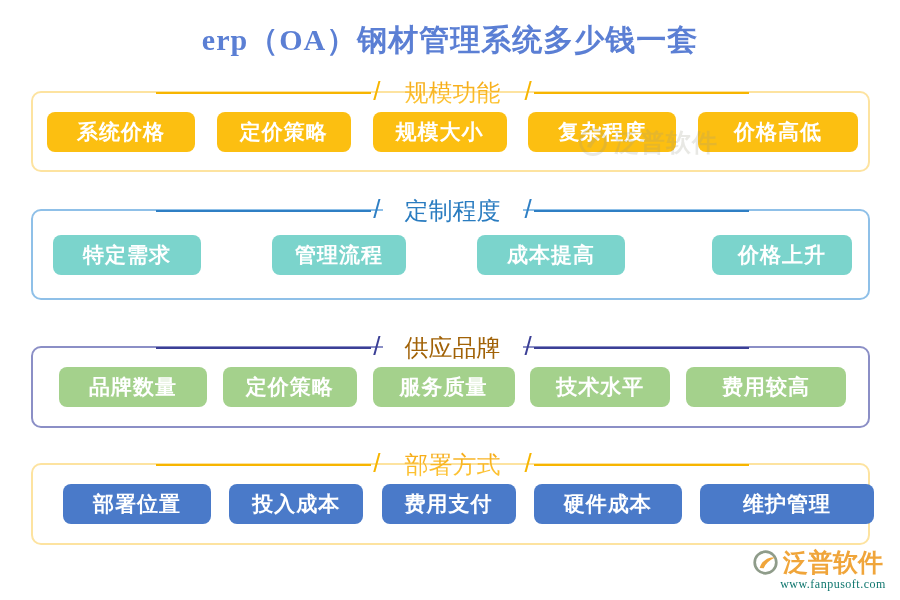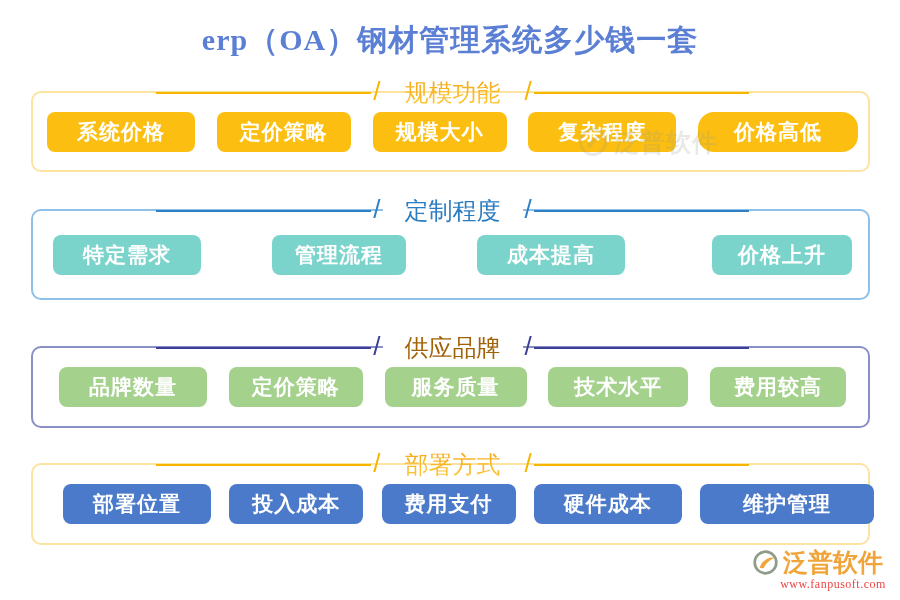--- a/index.html
+++ b/index.html
@@ -171,33 +171,33 @@
     background-clip: text;
     -webkit-text-fill-color: transparent;
   }
   #section-4 .chip { background: #4a7ac9; }
   #section-4 .chip-row { padding: 0 14px; margin-left: 16px; }
 
   #section-1 .chip:nth-child(1){ width:148px; }
   #section-1 .chip:nth-child(2){ width:134px; }
   #section-1 .chip:nth-child(3){ width:134px; }
   #section-1 .chip:nth-child(4){ width:148px; }
-  #section-1 .chip:nth-child(5){ width:160px;border-radius:16px; }
+  #section-1 .chip:nth-child(5){ width:160px; }
 
   #section-2 .chip:nth-child(1){ width:148px; }
   #section-2 .chip:nth-child(2){ width:134px; }
   #section-2 .chip:nth-child(3){ width:148px; }
   #section-2 .chip:nth-child(4){ width:140px;margin-left:16px; }
   #section-2 .chip:nth-child(5){ width:132px; }
 
   #section-3 .chip:nth-child(1){ width:148px; }
   #section-3 .chip:nth-child(2){ width:134px; }
   #section-3 .chip:nth-child(3){ width:142px; }
   #section-3 .chip:nth-child(4){ width:140px; }
-  #section-3 .chip:nth-child(5){ width:136px; }
+  #section-3 .chip:nth-child(5){ width:160px; }
 
   #section-4 .chip:nth-child(1){ width:148px; }
   #section-4 .chip:nth-child(2){ width:134px; }
   #section-4 .chip:nth-child(3){ width:134px; }
   #section-4 .chip:nth-child(4){ width:148px; }
   #section-4 .chip:nth-child(5){ width:174px; }
 
   
   .watermark {
     position: absolute;
@@ -240,21 +240,21 @@
   .logo-name {
     font-size: 25px;
     font-weight: bold;
     color: #f0a53a;
     font-family: "Liberation Serif", "DejaVu Serif", serif;
     line-height: 27px;
     letter-spacing: 0px;
   }
   .logo-url {
     font-size: 12px;
-    color: #ef4444;
+    color: #0f766e;
     font-family: "Liberation Serif", "DejaVu Serif", serif;
     text-align: center;
     letter-spacing: 0.5px;
     margin-top: 1px;
     padding-left: 22px;
   }
 </style>
 </head>
 <body>
 

